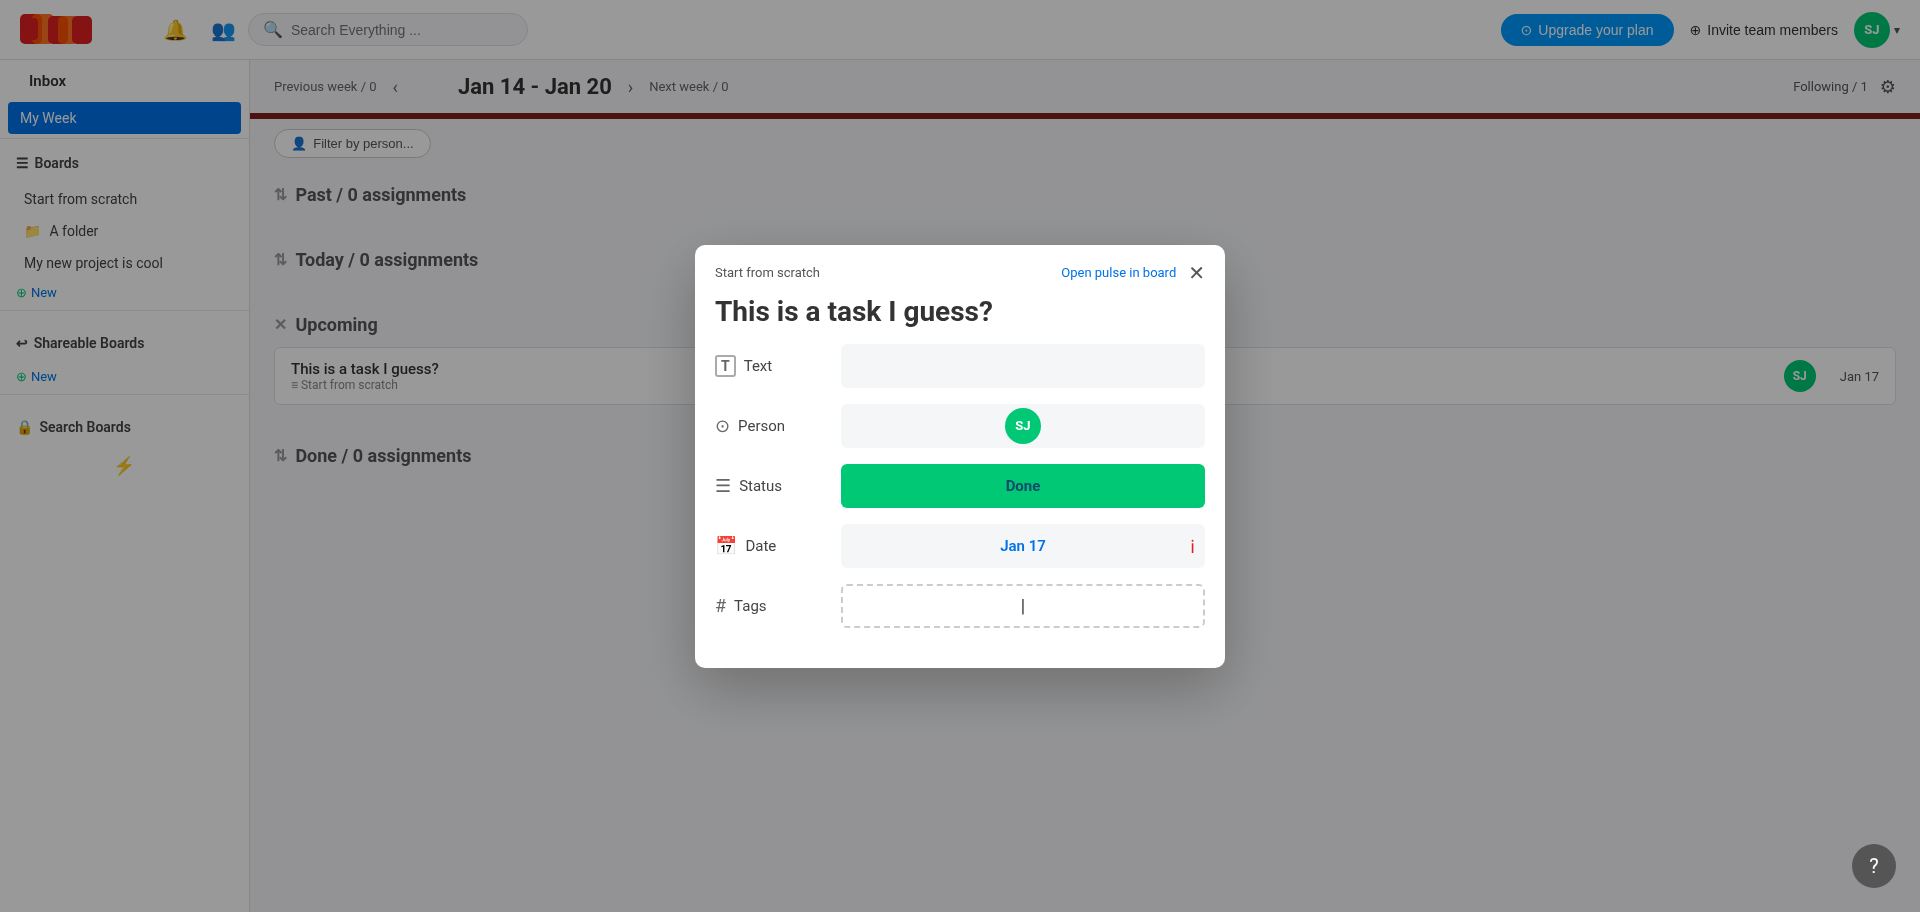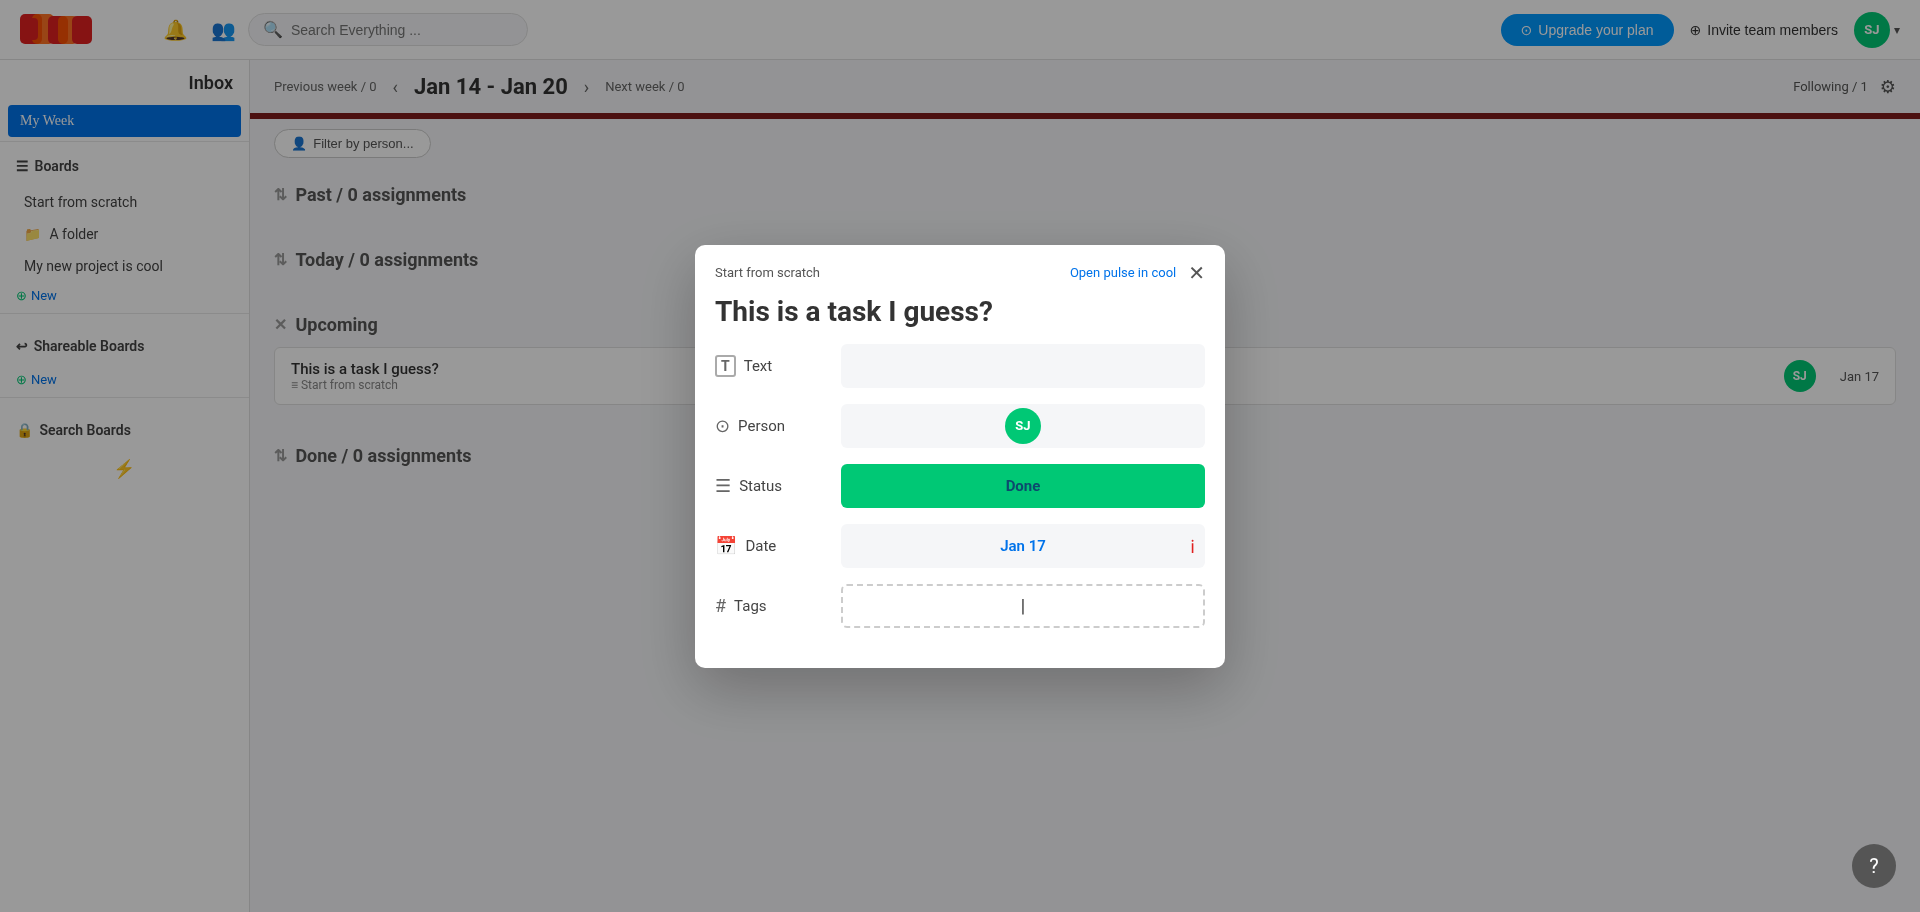--- a/index.html
+++ b/index.html
@@ -39,28 +39,28 @@
 
     
     .layout { display: flex; margin-top: 60px; height: calc(912px - 60px); }
 
     
     .sidebar {
       width: 250px; background: #fff; border-right: 1px solid #e0e0e0;
       display: flex; flex-direction: column; padding: 0; overflow-y: auto; flex-shrink: 0;
     }
     .sidebar-section-header {
-      padding: 12px 16px; font-size: 18px; font-weight: 600; color: #333;
-      display: flex; align-items: center; justify-content: flex-end;
+      padding: 12px 29px; font-size: 15px; font-weight: 600; color: #333;
+      display: flex; align-items: center;
     }
     .sidebar-item {
       padding: 8px 16px 8px 24px; font-size: 14px; color: #444;
       cursor: pointer; display: flex; align-items: center; gap: 8px;
     }
-    .sidebar-item.active { background: #0073ea; color: #fff; border-radius: 4px; margin: 0 8px; padding: 8px 12px; font-family: Liberation Serif, serif; }
+    .sidebar-item.active { background: #0073ea; color: #fff; border-radius: 4px; margin: 0 8px; padding: 8px 12px; }
     .sidebar-item.active span { color: #fff; }
     .sidebar-divider { height: 1px; background: #e8e8e8; margin: 4px 0; }
     .sidebar-boards-header {
       padding: 12px 16px; font-size: 14px; font-weight: 600; color: #444;
       display: flex; align-items: center; gap: 6px;
     }
     .sidebar-new-btn {
       display: flex; align-items: center; gap: 4px; color: #0073ea;
       font-size: 13px; cursor: pointer; padding: 6px 16px;
     }
@@ -77,21 +77,21 @@
     }
     .lightning { font-size: 18px; color: #f7c948; display: flex; justify-content: center; padding: 8px; }
 
     
     .main { flex: 1; overflow: auto; background: #f5f6f8; position: relative; }
     .week-header {
       display: flex; align-items: center; padding: 14px 24px;
       background: #f5f6f8; border-bottom: 6px solid #7f1d1d; gap: 16px;
     }
     .week-nav { font-size: 13px; color: #666; cursor: pointer; }
-    .week-title { font-size: 22px; font-weight: 700; color: #333; }
+    .week-title { font-size: 22px; font-weight: 700; color: #333; margin-left: 44px; }
     .week-arrow { color: #666; cursor: pointer; font-size: 18px; }
     .week-right { margin-left: auto; display: flex; align-items: center; gap: 12px; }
     .following-btn { font-size: 13px; color: #555; }
     .settings-icon { font-size: 18px; color: #555; cursor: pointer; }
 
     .main-toolbar { padding: 10px 24px; display: flex; align-items: center; gap: 10px; }
     .filter-btn {
       border: 1px solid #ccc; border-radius: 20px; padding: 6px 16px;
       font-size: 13px; color: #555; background: #fff; cursor: pointer;
       display: flex; align-items: center; gap: 6px;
@@ -319,21 +319,21 @@
       </div>
     </div>
   </div>
 </div>
 
 <div class="overlay">
   <div class="modal">
     <div class="modal-header">
       <span class="modal-breadcrumb">Start from scratch</span>
       <div class="modal-header-right">
-        <span class="open-in-board">Open pulse in cool</span>
+        <span class="open-in-board">Open pulse in board</span>
         <span class="modal-close">✕</span>
       </div>
     </div>
     <div class="modal-title">This is a task I guess?</div>
 
     <div class="modal-body">
 
       <div class="field-row">
         <div class="field-label">
           <span class="field-label-icon" style="font-size:20px;border:2px solid #aaa;padding:1px 4px;border-radius:3px;font-weight:700;font-size:14px;">T</span>

